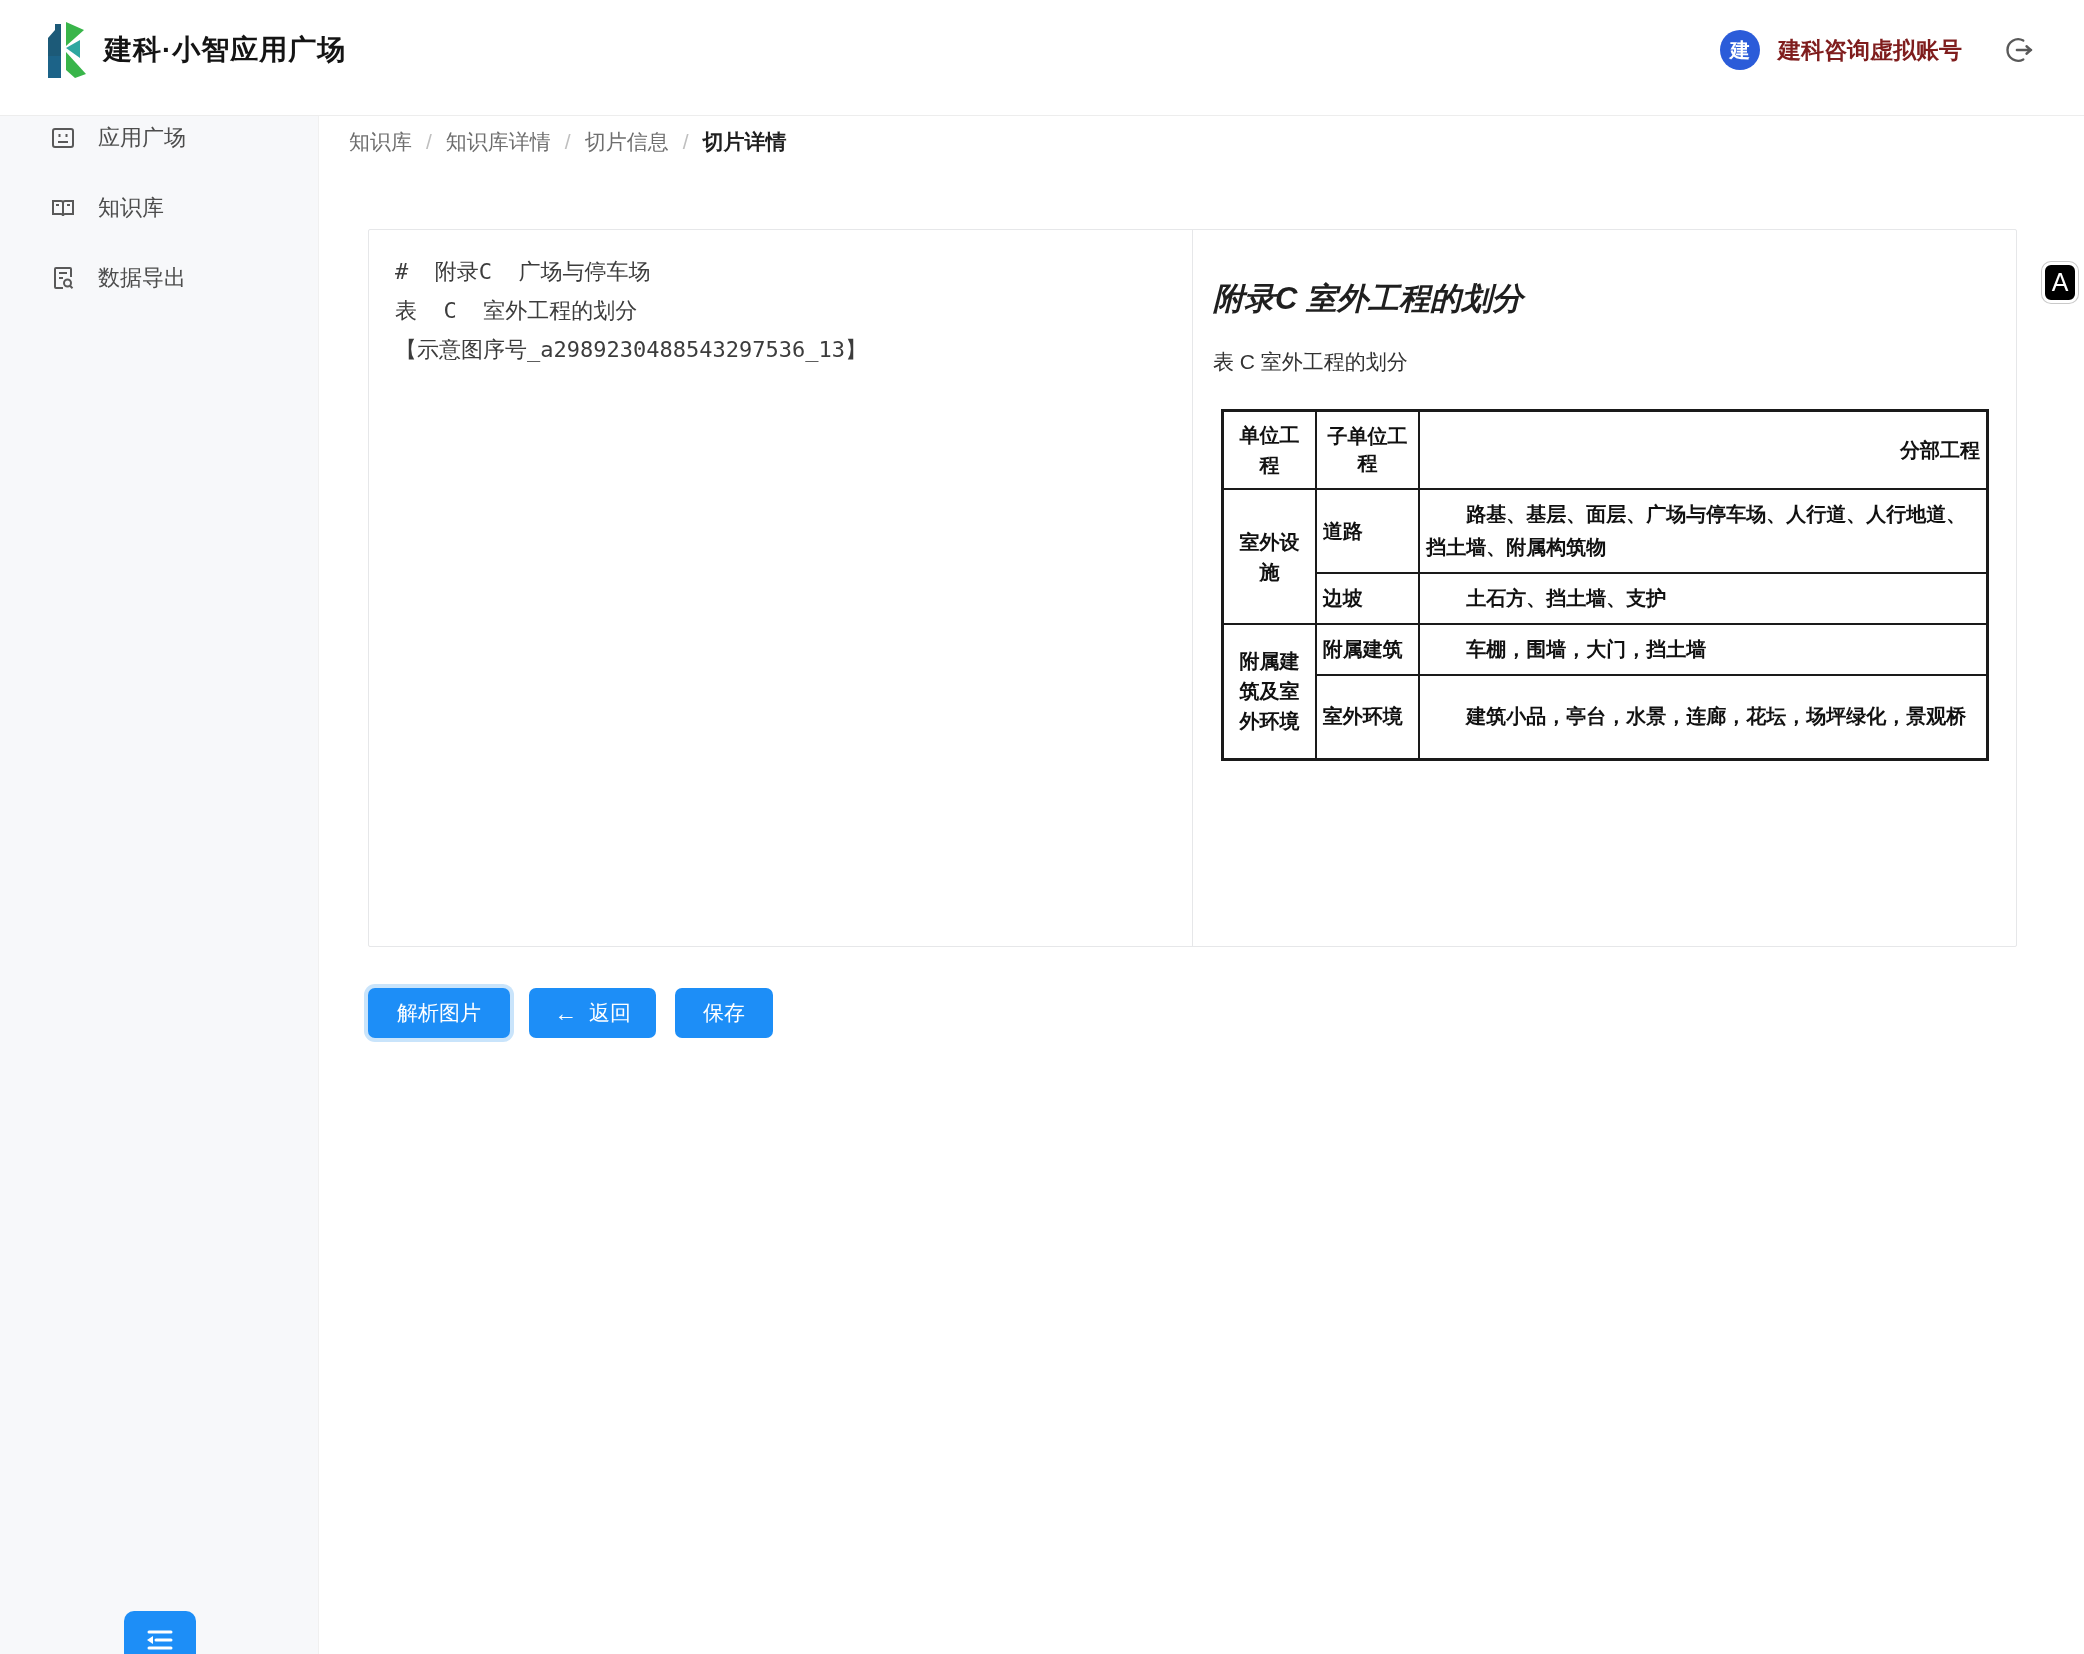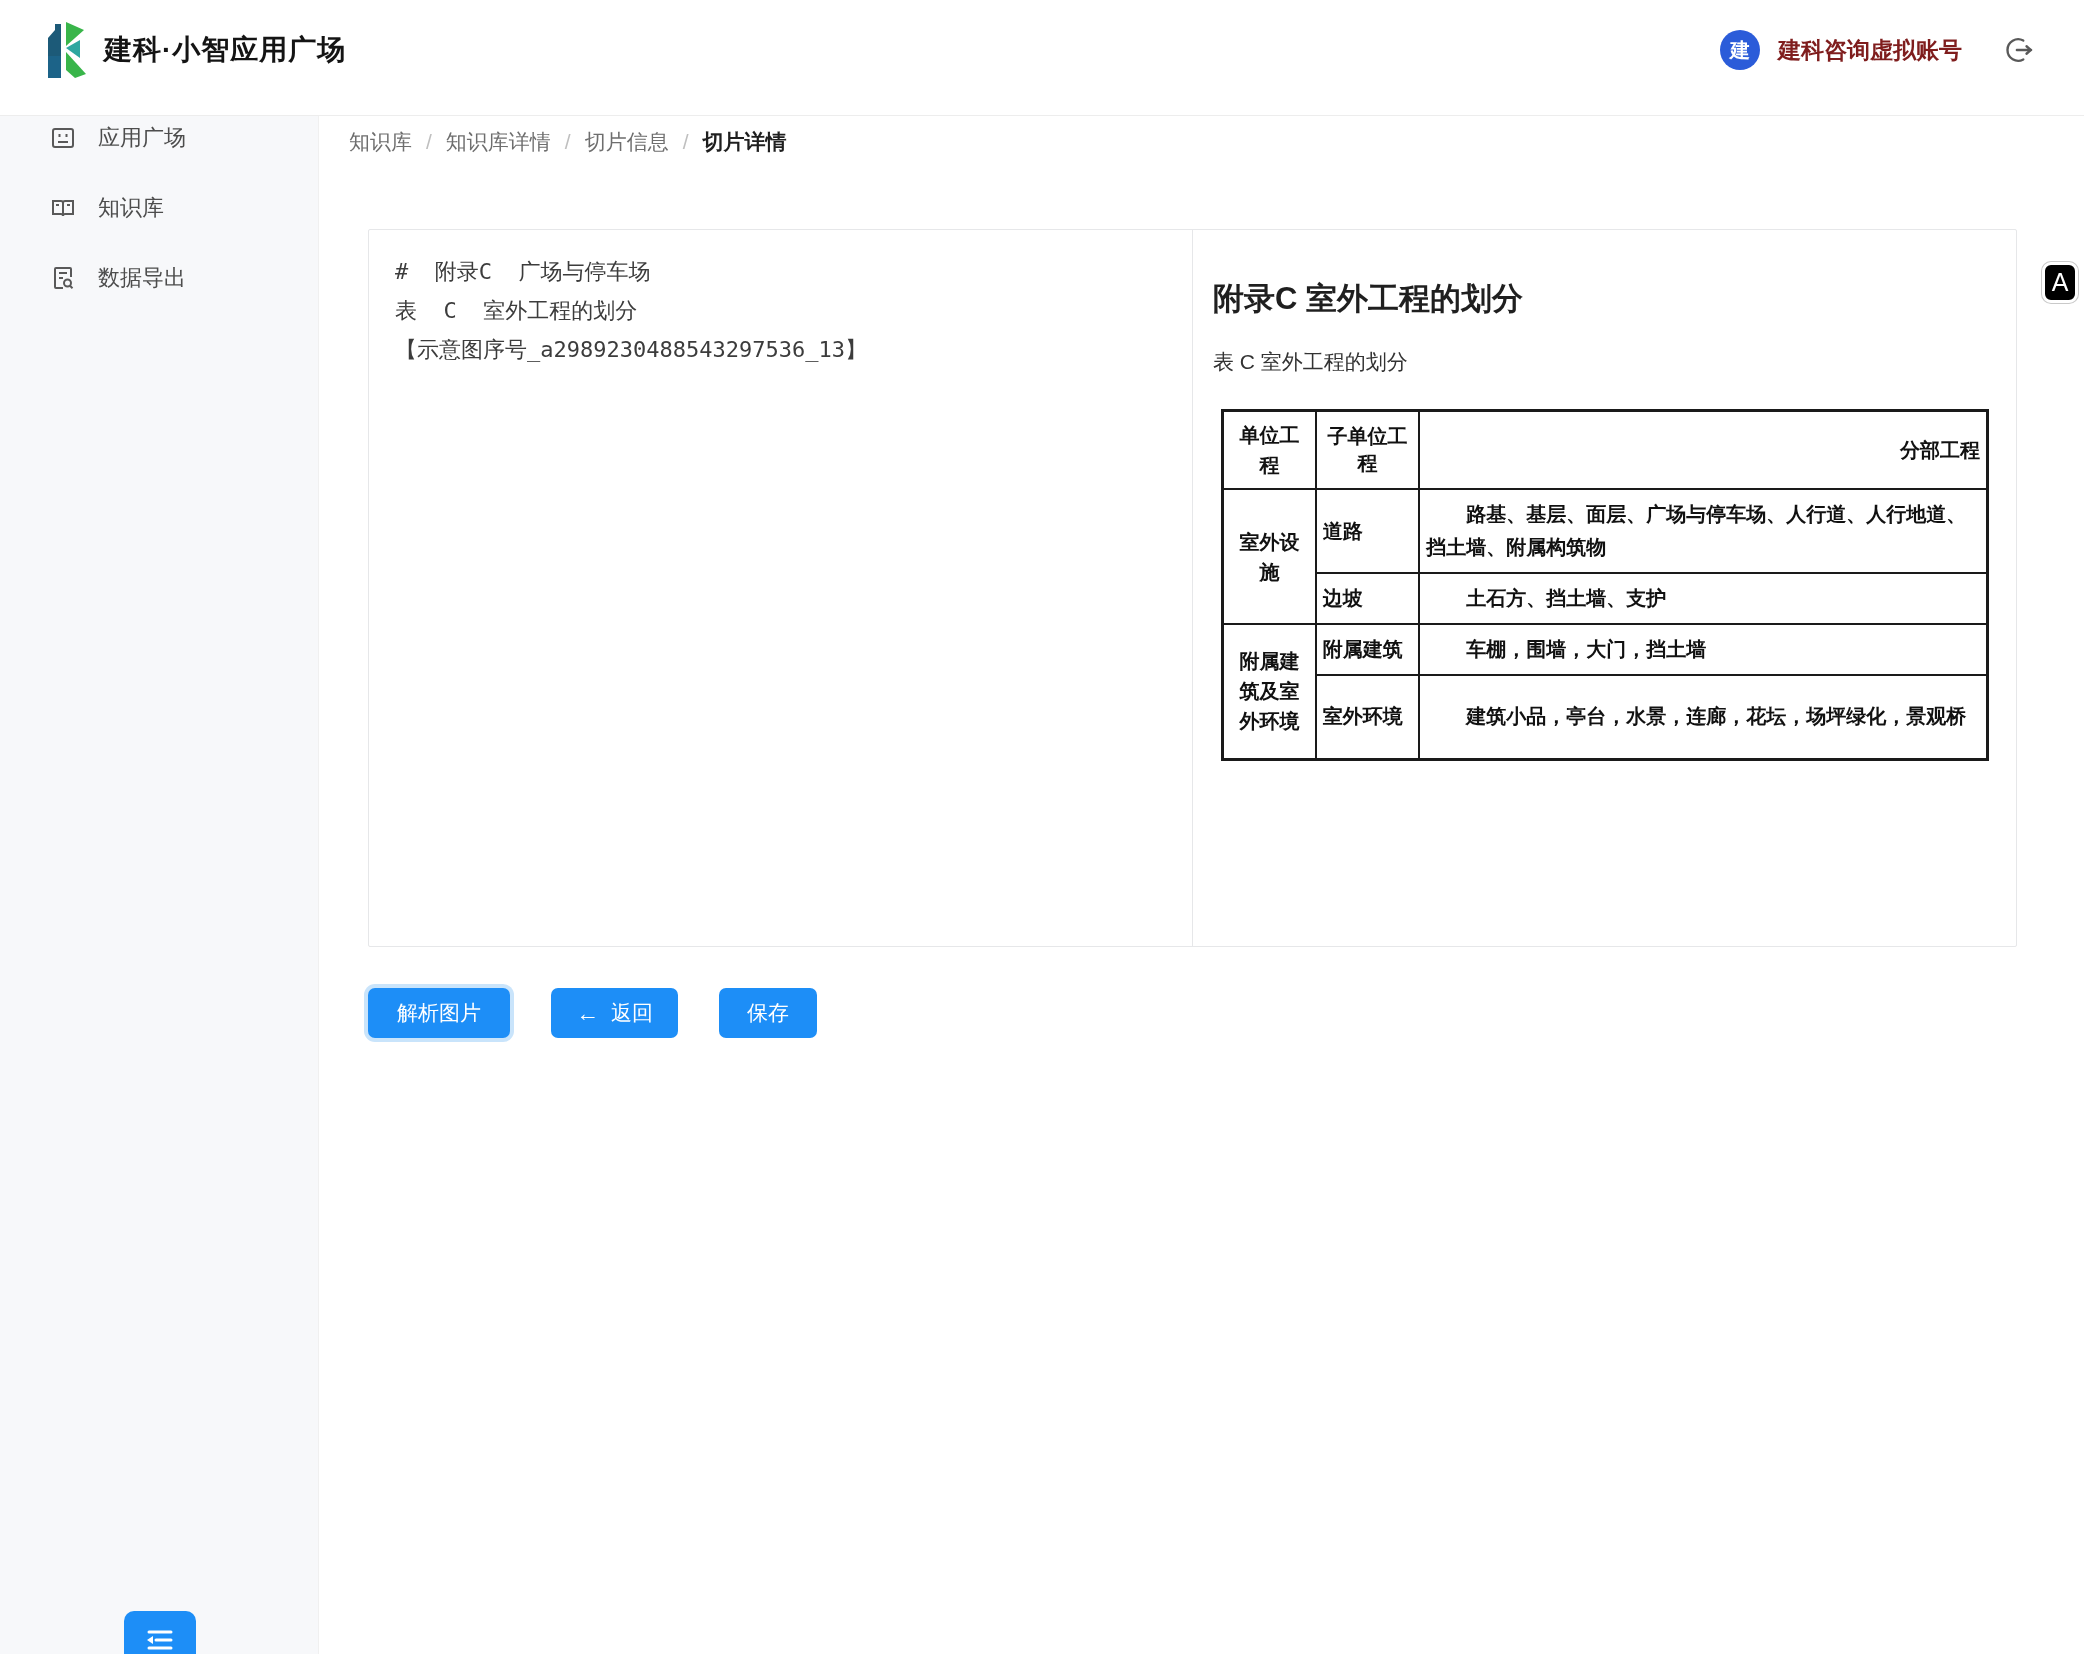--- a/index.html
+++ b/index.html
@@ -39,37 +39,37 @@
   .crumb.current { color:#1f1f1f; font-weight:bold; cursor:default; }
 
   
   .container { position:absolute; left:368px; top:229px; width:1649px; height:718px;
     border:1px solid #e6e7e9; border-radius:2px; background:#fff; display:flex; }
   .editor-pane { width:824px; height:100%; border-right:1px solid #e6e7e9;
     padding:22px 26px; font-family:"DejaVu Sans Mono", monospace;
     font-size:22px; color:#3c3c3c; line-height:39px; }
   .editor-pane div { white-space:pre; }
   .preview-pane { flex:1; height:100%; padding:24px 26px 24px 20px; overflow:hidden; }
-  .preview-title { font-size:31px; font-weight:bold; color:#1f1f1f; margin-top:24px; }
+  .preview-title { font-size:31px; font-weight:bold; color:#1f1f1f; margin-top:24px;font-style:italic; }
   .preview-caption { font-size:21px; color:#333; margin-top:28px; }
 
   
   .scan-table { margin-top:33px; margin-left:8px; border-collapse:collapse; width:768px;
     font-family:"DejaVu Serif", serif; font-weight:bold; color:#111;
     border:3px solid #1a1a1a; }
   .scan-table th, .scan-table td { border:2px solid #1a1a1a; padding:8px 6px; font-size:20px; }
   .scan-table th { font-weight:bold; text-align:center; height:46px; }
   .col-unit { width:92px; text-align:center; line-height:30px; }
   .col-sub  { width:102px; text-align:left; }
   .col-part { width:560px; text-align:left; text-indent:2em; line-height:33px; padding-left:10px; padding-right:8px; }
   .row-tall td { height:84px; }
   .row-mid td { height:46px; }
 
   
-  .actions { position:absolute; left:368px; top:988px; display:flex; gap:41px; }
+  .actions { position:absolute; left:368px; top:988px; display:flex; gap:19px; }
   .btn { height:50px; background:#1d8ef7; color:#fff; font-size:21px; border:none;
     border-radius:7px; display:flex; align-items:center; justify-content:center;
     cursor:pointer; font-family:"Liberation Sans", sans-serif; }
   .btn-parse { padding:0 29px; box-shadow:0 0 0 4px #c9e4fb; }
   .btn-back { padding:0 25px; gap:12px; }
   .btn-save { padding:0 28px; }
   .back-arrow { font-size:23px; line-height:1; }
 
   
   .a-key { position:absolute; left:2042px; top:262px; width:36px; height:41px;

